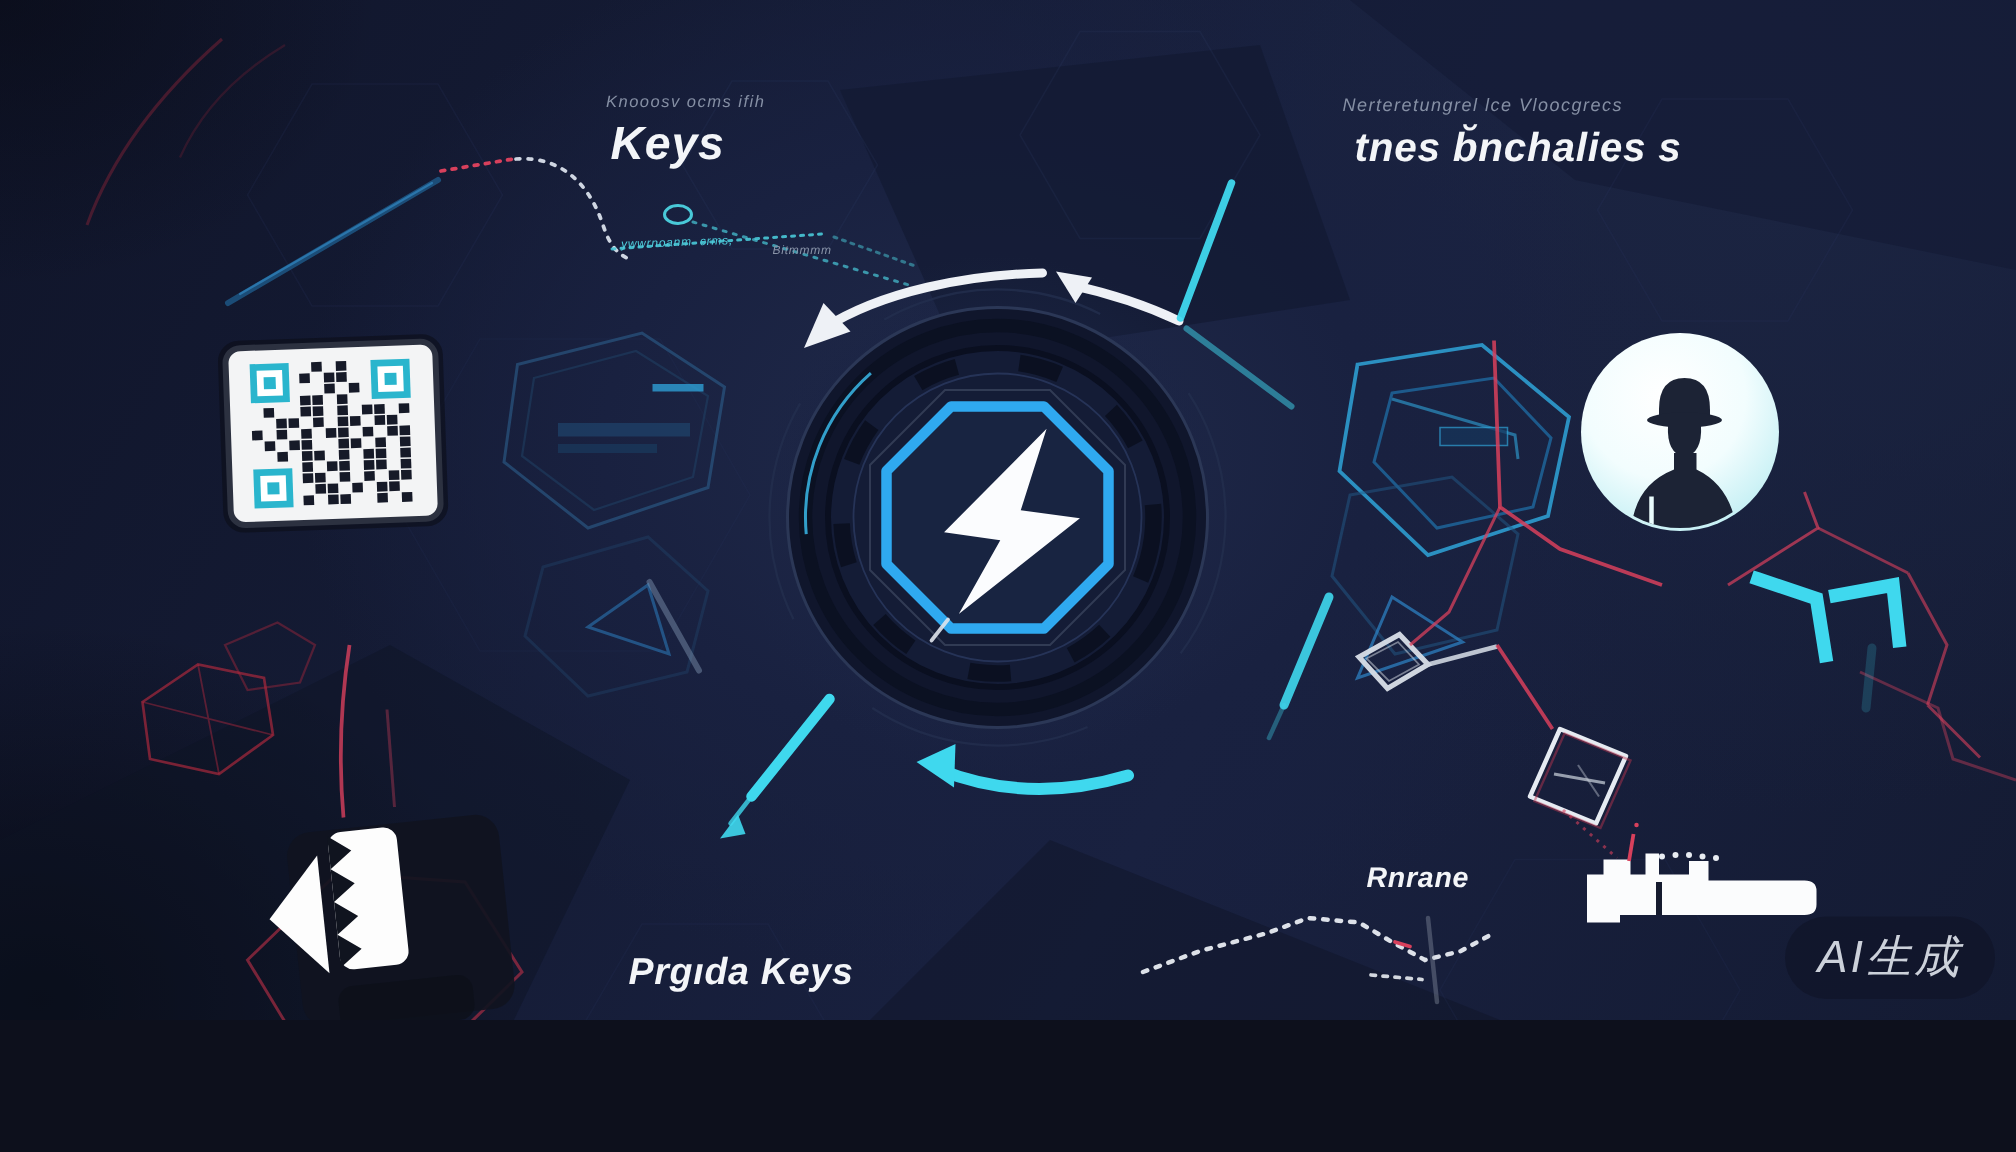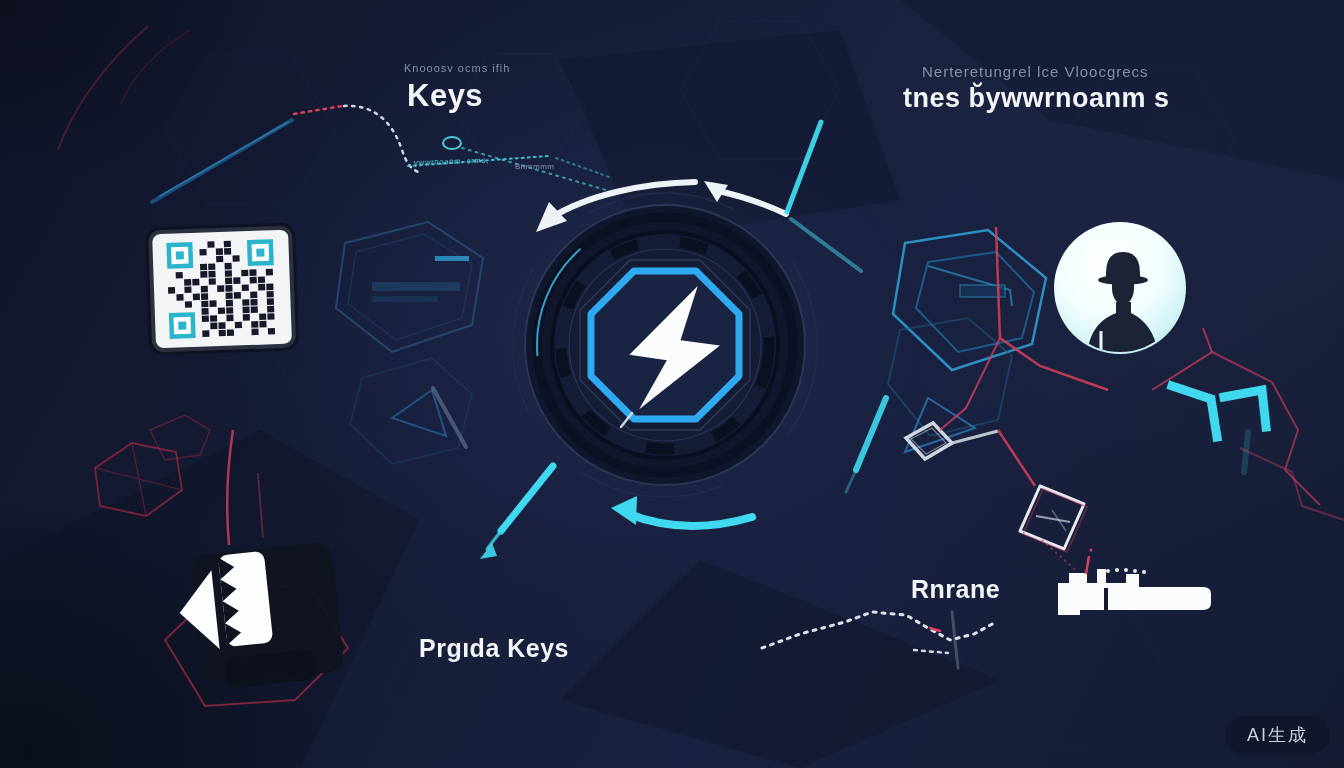--- a/index.html
+++ b/index.html
@@ -1,34 +1,35 @@
 <!DOCTYPE html>
 <html><head>
 <meta charset="utf-8">
 <style>
   html,body{margin:0;padding:0;background:#0d101c;}
   .scene{
-    position:relative;width:1344px;height:768px;overflow:hidden;
+    position:relative;width:1344px;height:680px;overflow:hidden;
     font-family:"Liberation Sans",sans-serif;
     background:
       radial-gradient(520px 420px at 2% 98%, rgba(6,8,16,.85) 0%, rgba(6,8,16,0) 60%),
       radial-gradient(420px 320px at 0% 0%, rgba(8,10,20,.6) 0%, rgba(8,10,20,0) 60%),
       radial-gradient(640px 500px at 49% 44%, #202a4a 0%, #192140 40%, rgba(20,26,48,0) 72%),
       radial-gradient(900px 700px at 88% 18%, #1b2441 0%, rgba(22,29,54,0) 60%),
       linear-gradient(118deg,#10152a 0%, #151c36 35%, #192140 62%, #141b33 100%);
+    font-style: italic;
   }
   .art{position:absolute;left:0;top:0;}
   .lbl{position:absolute;color:#f3f5f8;font-weight:bold;letter-spacing:.5px;white-space:pre;}
   .cap{position:absolute;color:#929cb0;font-size:11px;letter-spacing:1px;opacity:.9;white-space:pre;}
   .micro{position:absolute;font-size:8px;letter-spacing:.5px;white-space:pre;}
   .keys-block div{line-height:31px;}
   .watermark{
     position:absolute;right:14px;bottom:14px;padding:7px 22px;
     background:rgba(14,19,36,.55);border-radius:28px;
-    color:#ccd1da;font-size:18px;letter-spacing:2px;
+    color:#ccd1da;font-size:30px;letter-spacing:2px;
   }
 </style>
 </head>
 <body>
 
 <div class="scene">
 
 <svg class="art" width="1344" height="768" viewBox="0 0 1344 768">
   <defs>
     <radialGradient id="hubGlow" cx="50%" cy="50%" r="50%">
@@ -271,27 +272,27 @@
     <circle cx="1135" cy="571" r="2" fill="#e8ecf2"></circle>
     <circle cx="1144" cy="572" r="2" fill="#e8ecf2"></circle>
     <path d="M 1089 556 L 1086 574" stroke="#d8405c" stroke-width="2.5" fill="none"></path>
     <circle cx="1091" cy="550" r="1.5" fill="#d8405c"></circle>
   </g>
 </svg>
 
   <div class="cap" style="left:404px;top:62px;">Knooosv ocms ifih</div>
   <div class="lbl" style="left:407px;top:78px;font-size:31px;">Keys</div>
 
-  <div class="cap" style="left:922px;top:63px;font-size:15px;">Nerteretungrel lce Vloocgrecs</div>
-  <div class="lbl" style="left:903px;top:83px;font-size:27px;">tnes b̆ywwrnoanm s</div>
+  <div class="cap" style="left:895px;top:63px;font-size:12px;">Nerteretungrel lce Vloocgrecs</div>
+  <div class="lbl" style="left:903px;top:83px;font-size:27px;">tnes b̆nchalies s</div>
 
   <div class="lbl keys-block" style="left:419px;top:575px;font-size:25px;">
     <div>Prgıda Keys</div>
     
   </div>
 
-  <div class="lbl" style="left:911px;top:575px;font-size:25px;">Rnrane</div>
+  <div class="lbl" style="left:911px;top:575px;font-size:19px;">Rnrane</div>
 
   <div class="micro" style="left:414px;top:157px;color:#4fcbda;transform:rotate(-2deg);">ywwrnoanm  crms,</div>
   <div class="micro" style="left:515px;top:162px;color:#8a94a8;">Bitmmmm</div>
 
   <div class="watermark">AI生成</div>
 </div>
 
 </body></html>

